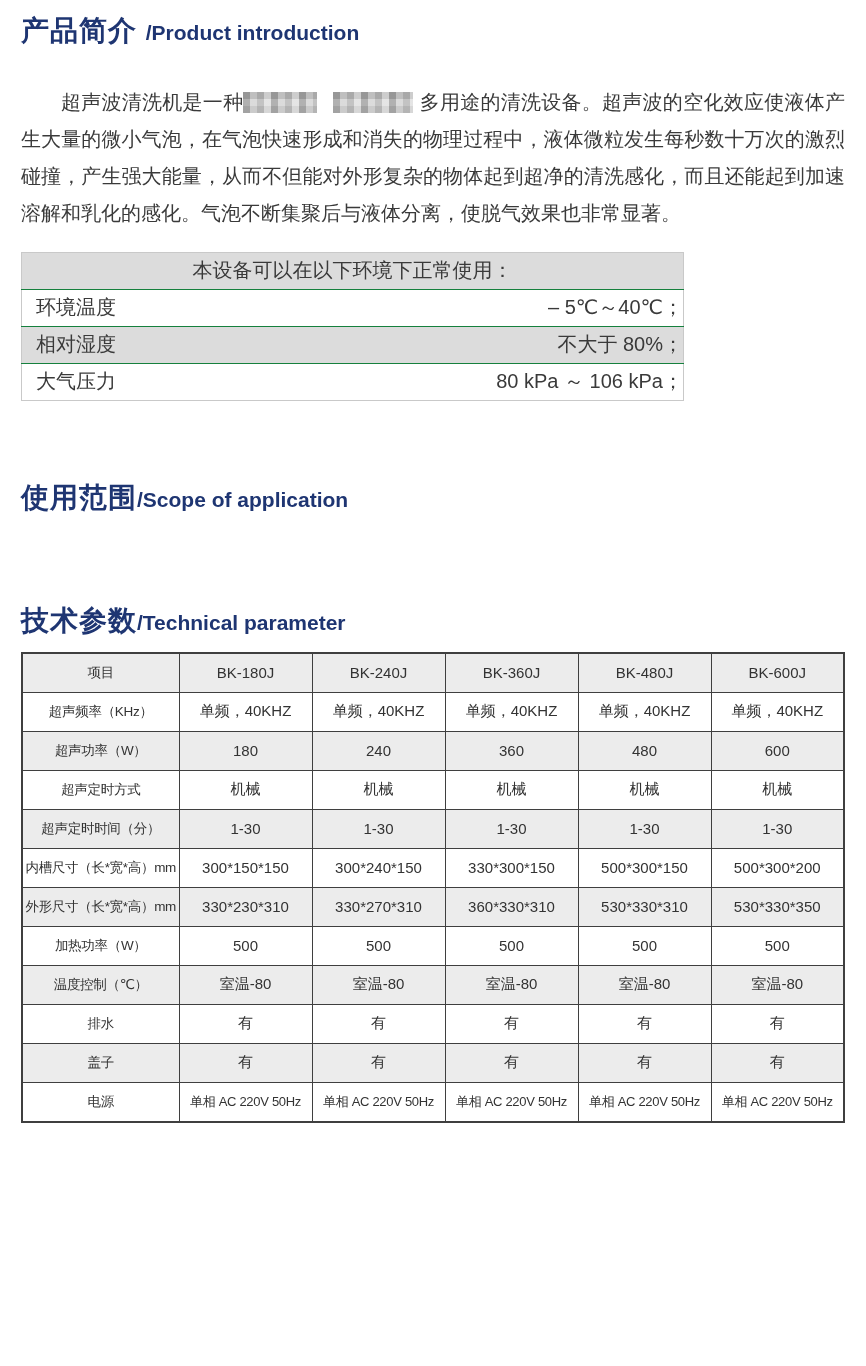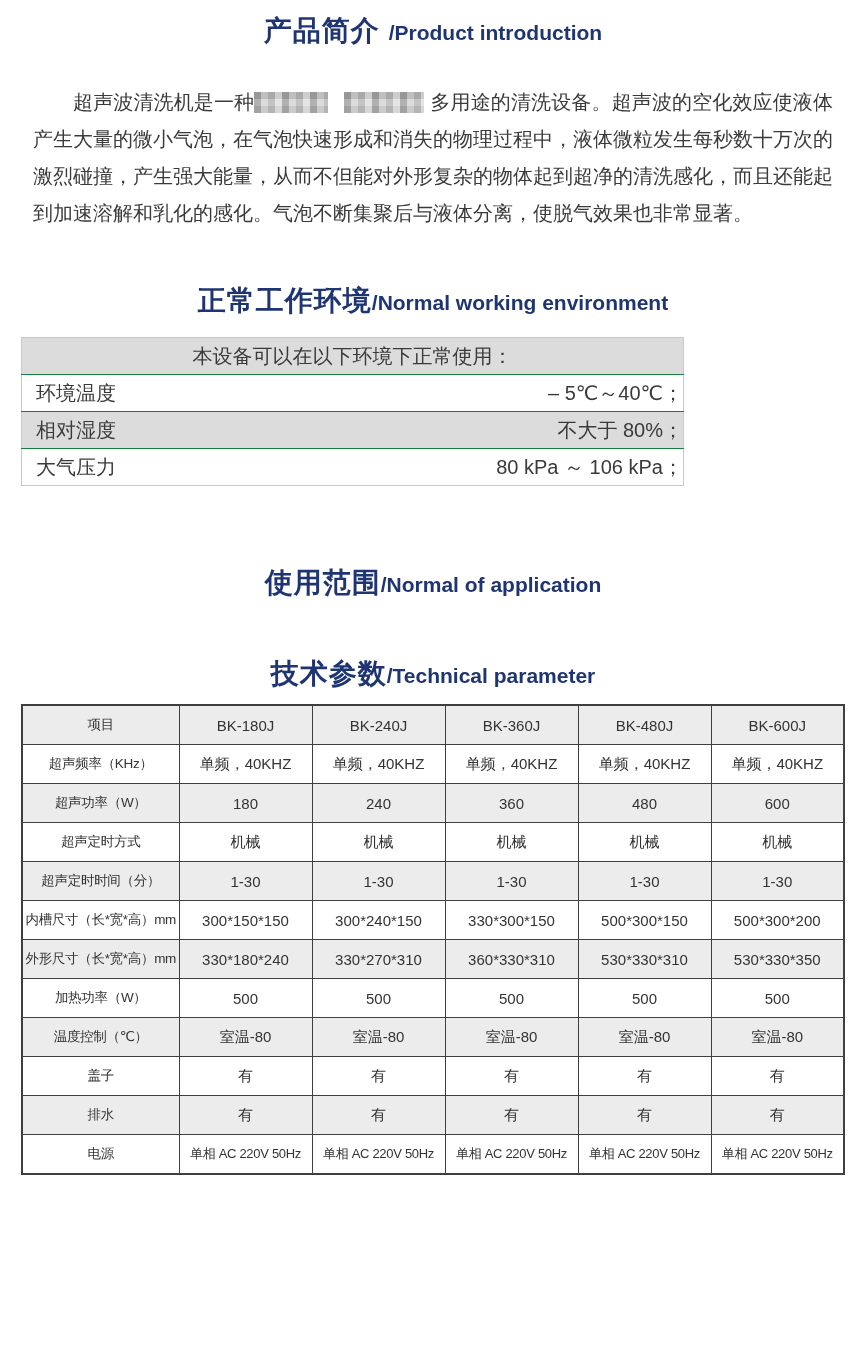--- a/index.html
+++ b/index.html
@@ -14,30 +14,29 @@
     width:866px;
     min-height:1366px;
     padding:14px 21px 28px 21px;
   }
   
   .sec-heading{
     margin:0;
     color:#1e3572;
     line-height:1.2;
     white-space:nowrap;
-    text-align:center;
   }
   .sec-heading .zh{font-size:28px;font-weight:700;letter-spacing:1px;}
   .sec-heading .en{font-size:21px;font-weight:600;letter-spacing:0;}
   .mt-env{margin-top:52px;}
   .mt-scope{margin-top:80px;}
-  .mt-tech{margin-top:57px;}
+  .mt-tech{margin-top:90px;}
   
   .para{
-    margin:12px;
+    margin:0;
     font-size:20px;
     line-height:37px;
     text-align:justify;
     color:#3a3a3a;
   }
   .para.indent{text-indent:2em;}
   .para-intro{margin-top:36px;}
   .para-scope{margin-top:12px;}
   
   .censor{
@@ -108,21 +107,20 @@
 <body>
 
 <div class="page">
 
   <section>
     <h2 class="sec-heading"><span class="zh">产品简介 </span><span class="en">/Product introduction</span></h2>
     <p class="para indent para-intro"><span>超声波清洗机是一种</span><span class="censor censor-a"></span><span class="censor censor-b"></span><span>多用途的清洗设备。超声波的空化效应使液体产生大量的微小气泡，在气泡快速形成和消失的物理过程中，液体微粒发生每秒数十万次的激烈碰撞，产生强大能量，从而不但能对外形复杂的物体起到超净的清洗感化，而且还能起到加速溶解和乳化的感化。气泡不断集聚后与液体分离，使脱气效果也非常显著。</span></p>
   </section>
 
   <section>
-    <h2 class="sec-heading mt-env"><span class="zh">正常工作环境</span><span class="en">/Normal working environment</span></h2>
     <table class="env-table">
       <tbody>
         <tr class="env-gray">
           <td class="env-head" colspan="2">本设备可以在以下环境下正常使用：</td>
         </tr>
         <tr>
           <td class="env-label">环境温度</td>
           <td class="env-value">– 5℃～40℃；</td>
         </tr>
         <tr class="env-gray">
@@ -131,21 +129,21 @@
         </tr>
         <tr>
           <td class="env-label">大气压力</td>
           <td class="env-value">80 kPa ～ 106 kPa；</td>
         </tr>
       </tbody>
     </table>
   </section>
 
   <section>
-    <h2 class="sec-heading mt-scope"><span class="zh">使用范围</span><span class="en">/Normal of application</span></h2>
+    <h2 class="sec-heading mt-scope"><span class="zh">使用范围</span><span class="en">/Scope of application</span></h2>
   </section>
 
   <section>
     <h2 class="sec-heading mt-tech"><span class="zh">技术参数</span><span class="en">/Technical parameter</span></h2>
     <table class="tech-table">
       <colgroup>
           <col class="c0">
           <col>
           <col>
           <col>
@@ -198,21 +196,21 @@
           <tr>
             <td>内槽尺寸（长*宽*高）mm</td>
             <td>300*150*150</td>
             <td>300*240*150</td>
             <td>330*300*150</td>
             <td>500*300*150</td>
             <td>500*300*200</td>
           </tr>
           <tr>
             <td>外形尺寸（长*宽*高）mm</td>
-            <td>330*180*240</td>
+            <td>330*230*310</td>
             <td>330*270*310</td>
             <td>360*330*310</td>
             <td>530*330*310</td>
             <td>530*330*350</td>
           </tr>
           <tr>
             <td>加热功率（W）</td>
             <td>500</td>
             <td>500</td>
             <td>500</td>
@@ -221,29 +219,29 @@
           </tr>
           <tr>
             <td>温度控制（℃）</td>
             <td>室温-80</td>
             <td>室温-80</td>
             <td>室温-80</td>
             <td>室温-80</td>
             <td>室温-80</td>
           </tr>
           <tr>
+            <td>排水</td>
+            <td>有</td>
+            <td>有</td>
+            <td>有</td>
+            <td>有</td>
+            <td>有</td>
+          </tr>
+          <tr>
             <td>盖子</td>
-            <td>有</td>
-            <td>有</td>
-            <td>有</td>
-            <td>有</td>
-            <td>有</td>
-          </tr>
-          <tr>
-            <td>排水</td>
             <td>有</td>
             <td>有</td>
             <td>有</td>
             <td>有</td>
             <td>有</td>
           </tr>
           <tr>
             <td>电源</td>
             <td>单相 AC 220V 50Hz</td>
             <td>单相 AC 220V 50Hz</td>

